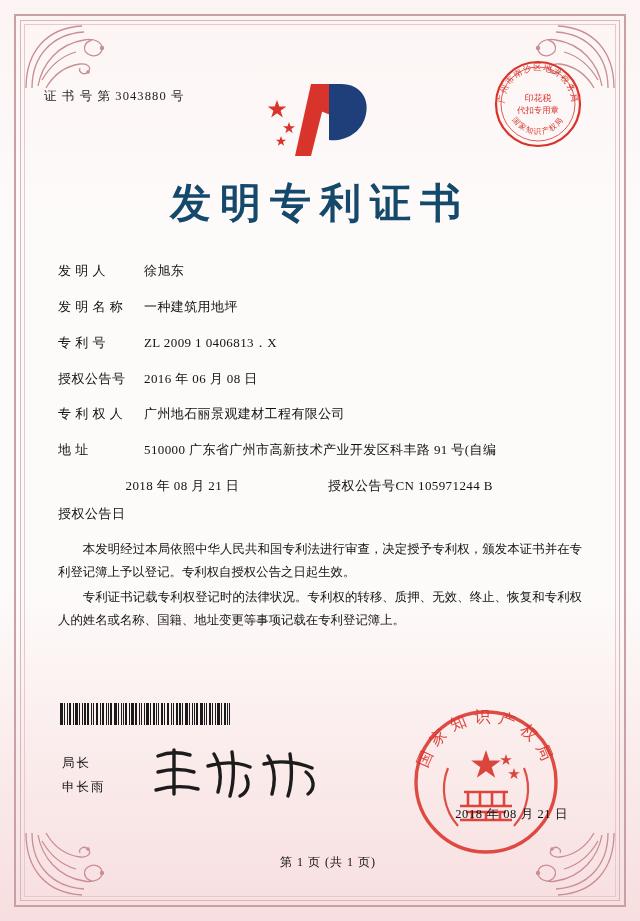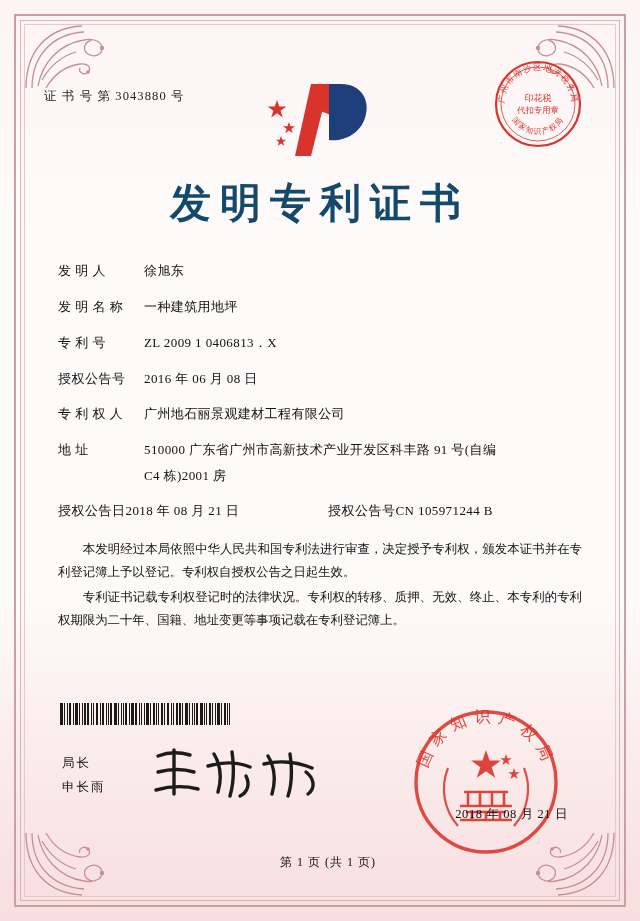--- a/index.html
+++ b/index.html
@@ -138,21 +138,21 @@
   .fvalue {
     flex: 1 1 auto;
     letter-spacing: 0.4px;
   }
   .frow.pair .flabel { width: auto; }
   .pair-left {
     flex: 0 0 auto;
     display: flex;
     width: 270px;
   }
-  .pair-left .flabel { width: 86px; }
+  .pair-left .flabel { width: 86px; margin-top: 28px; }
   .pair-right {
     flex: 1 1 auto;
     display: flex;
   }
   .pair-right .flabel { width: 84px; }
   .addr-second {
     padding-left: 86px;
     margin-top: -10px;
     margin-bottom: 17px;
     font-size: 13px;
@@ -361,36 +361,35 @@
       <div class="fvalue">2016 年 06 月 08 日</div>
     </div>
     <div class="frow">
       <div class="flabel w1">专 利 权 人</div>
       <div class="fvalue">广州地石丽景观建材工程有限公司</div>
     </div>
     <div class="frow">
       <div class="flabel w1">地        址</div>
       <div class="fvalue">510000  广东省广州市高新技术产业开发区科丰路 91 号(自编</div>
     </div>
-    <div class="addr-second">C4 栋)2001 房</div>
     <div class="frow pair">
       <div class="pair-left">
         <div class="flabel">授权公告日</div>
         <div class="fvalue">2018 年 08 月 21 日</div>
       </div>
       <div class="pair-right">
         <div class="flabel">授权公告号</div>
         <div class="fvalue">CN 105971244 B</div>
       </div>
     </div>
   </div>
 
   <div class="body-text">
     <p>本发明经过本局依照中华人民共和国专利法进行审查，决定授予专利权，颁发本证书并在专利登记簿上予以登记。专利权自授权公告之日起生效。</p>
-    <p>专利证书记载专利权登记时的法律状况。专利权的转移、质押、无效、终止、本专利的专利权期限为二十年、国籍、地址变更等事项记载在专利登记簿上。</p>
+    <p>专利证书记载专利权登记时的法律状况。专利权的转移、质押、无效、终止、恢复和专利权人的姓名或名称、国籍、地址变更等事项记载在专利登记簿上。</p>
   </div>
 
   <div class="barcode" id="barcode">
       <i style="width: 4.05px;"></i>
       <i style="width: 1.35px;"></i>
       <i style="width: 1.35px;"></i>
       <i style="width: 2.7px;"></i>
       <i style="width: 1.35px;"></i>
       <i style="width: 4.05px;"></i>
       <i style="width: 1.35px;"></i>

